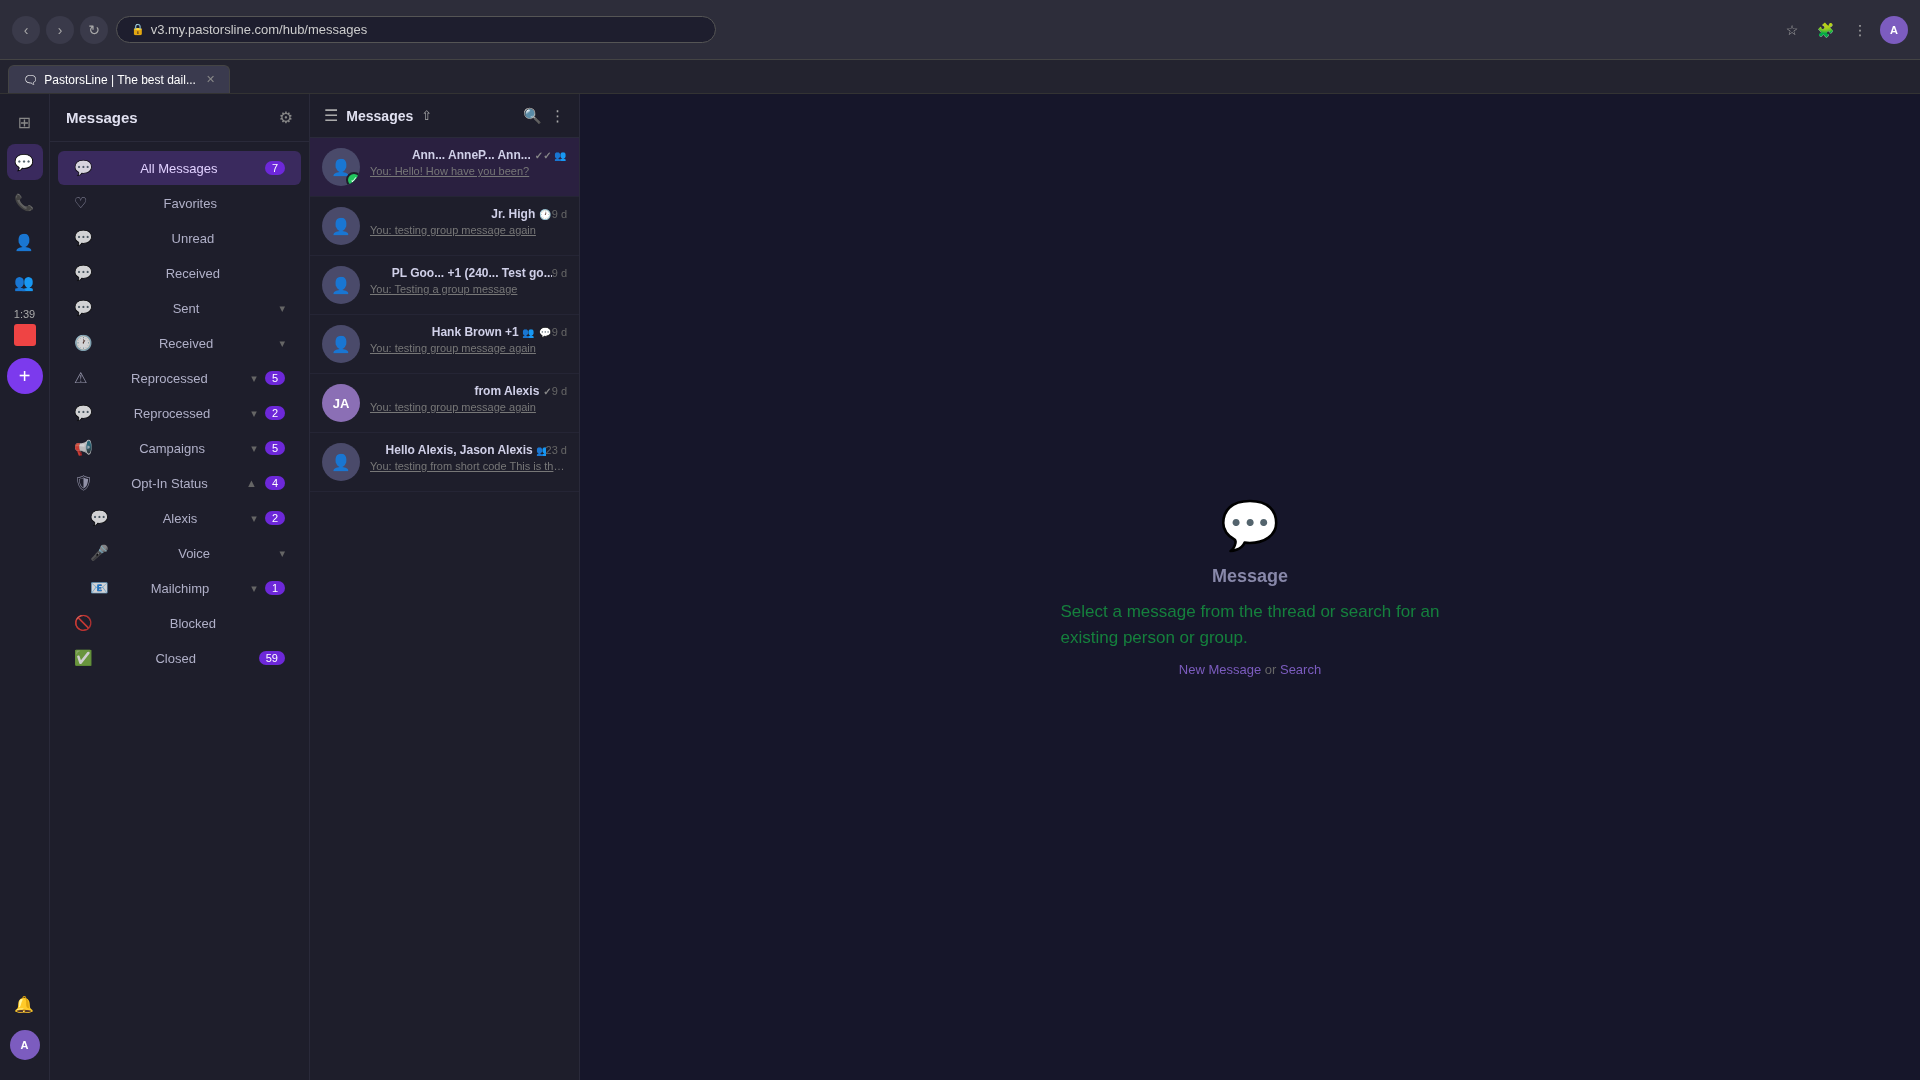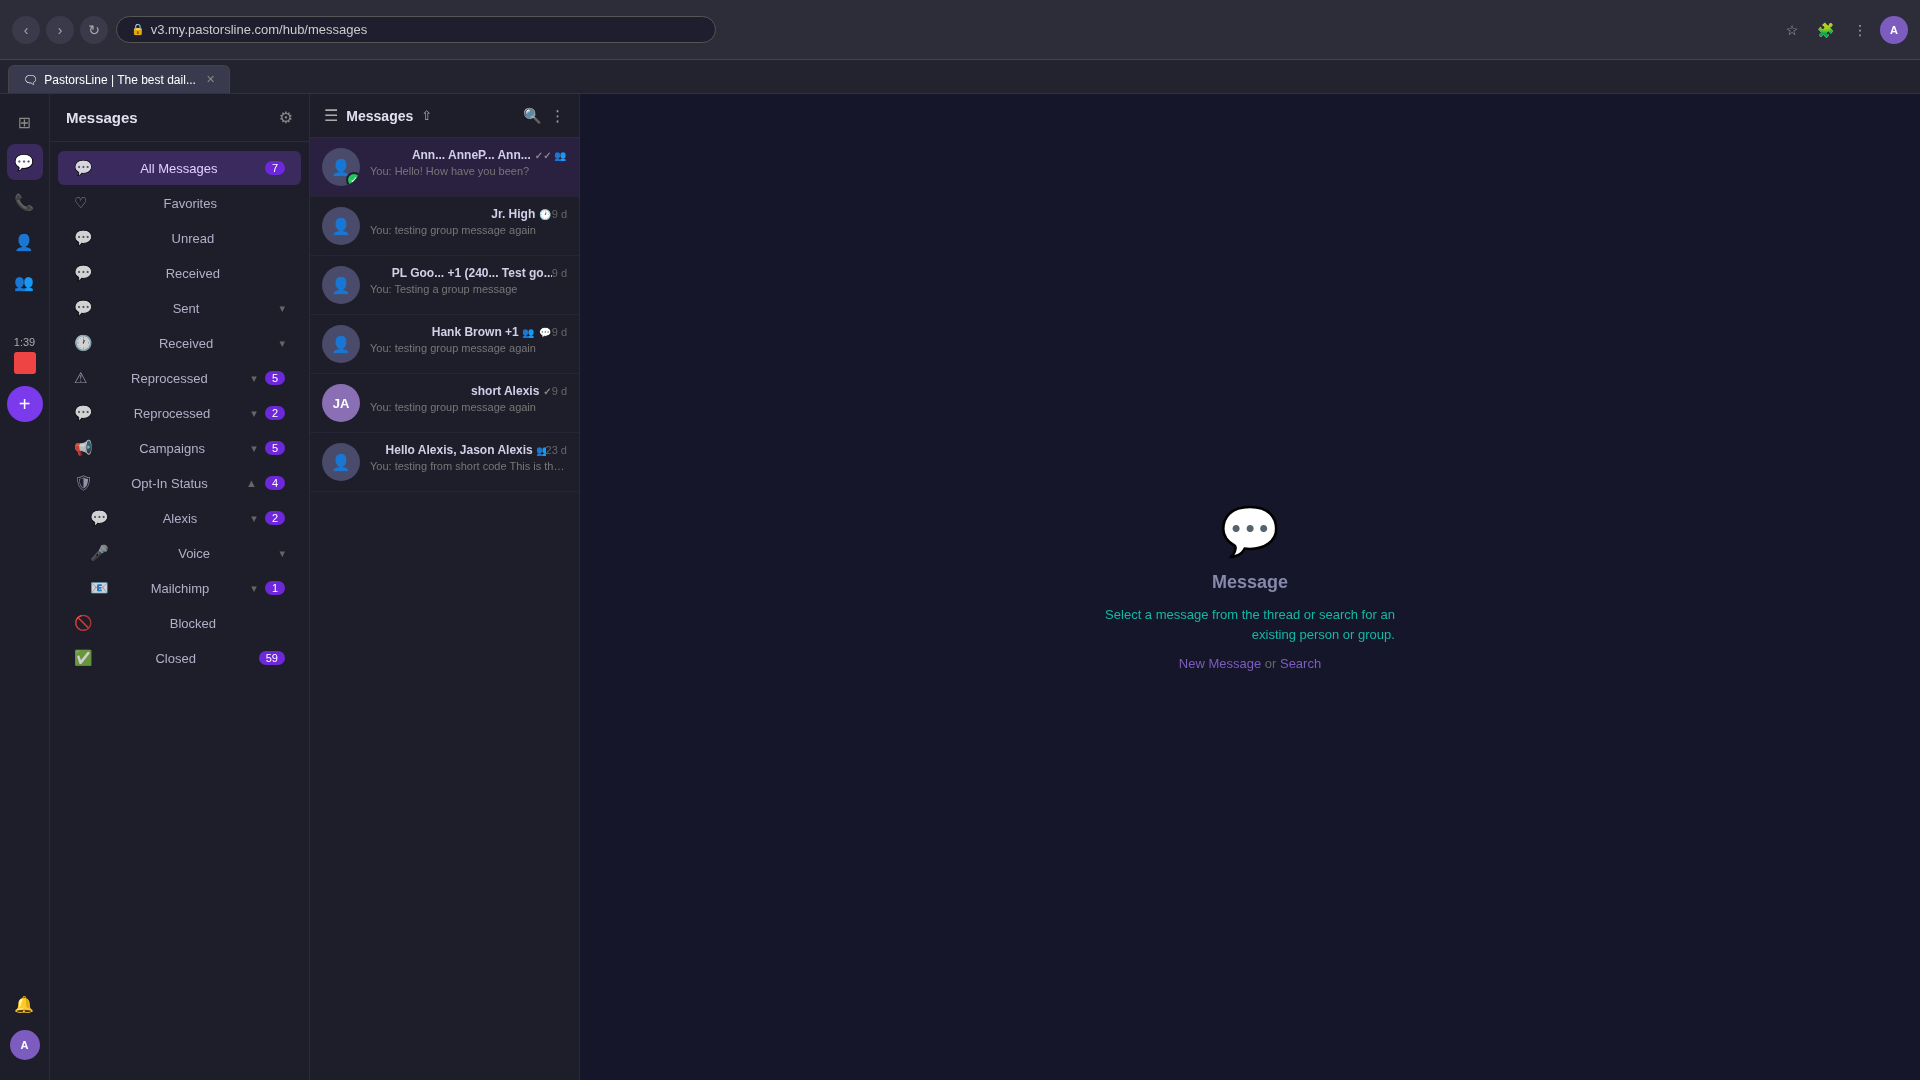--- a/index.html
+++ b/index.html
@@ -323,20 +323,21 @@
       color: #666;
       font-size: 11px;
       flex-shrink: 0;
     }
     .msg-preview {
       color: #777;
       font-size: 11px;
       white-space: nowrap;
       overflow: hidden;
       text-overflow: ellipsis;
+      text-decoration: underline;
     }
     .msg-icons { display: flex; gap: 3px; align-items: center; }
     .msg-icon-small { font-size: 10px; color: #888; }
 
     
     .main-content {
       flex: 1;
       background: #16162a;
       display: flex;
       flex-direction: column;
@@ -350,23 +351,23 @@
       gap: 12px;
       color: #555;
     }
     .empty-icon { font-size: 48px; color: #3a3a5a; }
     .empty-title {
       color: #8888aa;
       font-size: 18px;
       font-weight: 600;
     }
     .empty-subtitle {
-      color: #14b8a6;
-      font-size: 13px;
-      text-align: right;
+      color: #15803d;
+      font-size: 17px;
+      text-align: left;
       line-height: 1.5;
     }
     .empty-links {
       color: #666;
       font-size: 13px;
     }
     .empty-link {
       color: #7c5cbf;
       cursor: pointer;
       text-decoration: none;
@@ -403,21 +404,21 @@
 
 <div class="app-container">
 
   <div class="icon-rail">
     <div class="rail-icon">⊞</div>
     <div class="rail-icon active">💬</div>
     <div class="rail-icon">📞</div>
     <div class="rail-icon">👤</div>
     <div class="rail-icon">👥</div>
 
-    <div style="margin-top:28px;display:flex;flex-direction:column;align-items:center;gap:4px;">
+    <div style="margin-top:0;display:flex;flex-direction:column;align-items:center;gap:4px;">
       <span class="time-label">1:39</span>
       <div style="width:22px;height:22px;background:#ef4444;border-radius:3px;"></div>
     </div>
 
     <button class="fab-btn">+</button>
 
     <div class="rail-bottom">
       <div class="rail-icon">🔔</div>
       <div class="user-avatar-small">A</div>
     </div>
@@ -594,21 +595,21 @@
         </div>
       </div>
 
       <div class="msg-item">
         <div class="msg-avatar" style="background:#8b6fb5;">
           <span style="color:white;font-size:13px;font-weight:bold;">JA</span>
         </div>
         <div class="msg-content">
           <div class="msg-top-row">
             <div class="msg-name">
-              <span>short Alexis</span>
+              <span>from Alexis</span>
               <span class="msg-icon-small">✓</span>
             </div>
             <span class="msg-time">9 d</span>
           </div>
           <div class="msg-preview">You: testing group message again</div>
         </div>
       </div>
 
       <div class="msg-item">
         <div class="msg-avatar">

